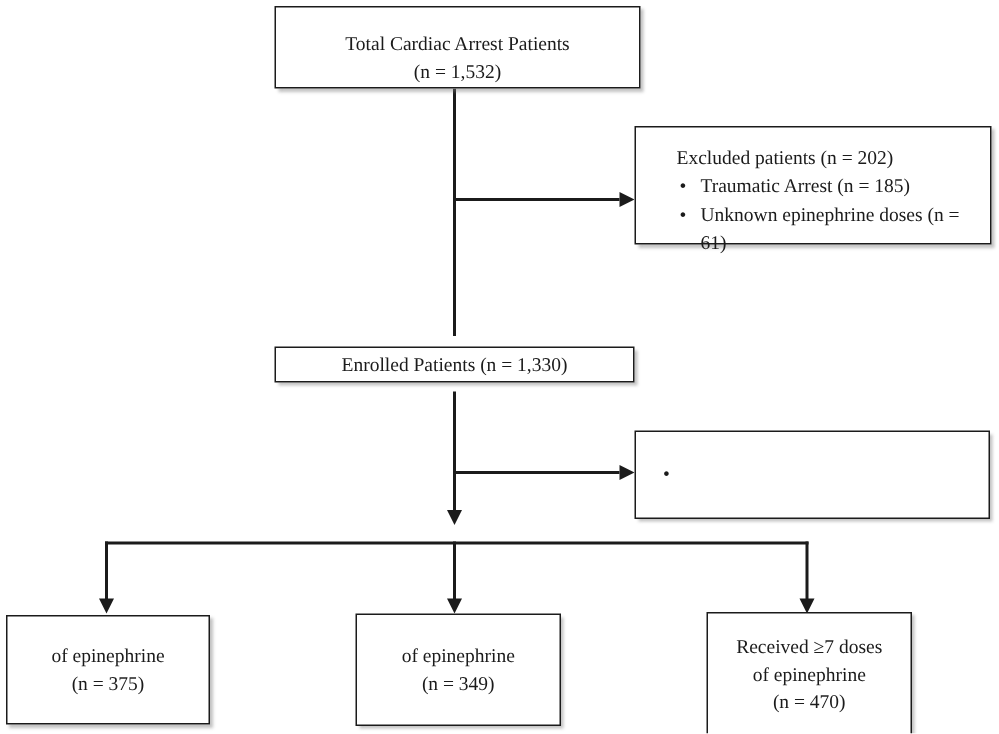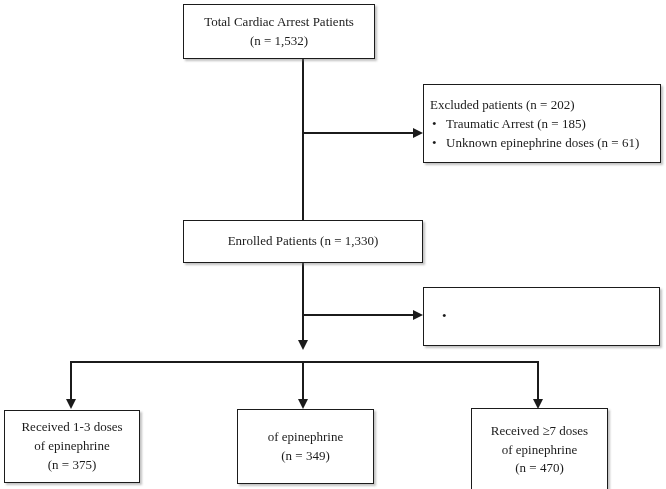--- a/index.html
+++ b/index.html
@@ -27,21 +27,21 @@
   }
   .vline,.hline{position:absolute;background:#1b1b1b;}
   .arr-d{position:absolute;width:0;height:0;
     border-left:5px solid transparent;border-right:5px solid transparent;
     border-top:10px solid #1b1b1b;}
   .arr-r{position:absolute;width:0;height:0;
     border-top:5px solid transparent;border-bottom:5px solid transparent;
     border-left:10px solid #1b1b1b;}
   .bullet-row{display:flex;align-items:flex-start;}
   .bullet-glyph{flex:0 0 14px;text-align:left;}
-  .excluded-pad{padding:11px 6px 8px 6px;}
+  .excluded-pad{padding:11px 6px 8px 27px;}
   .excluded-pad .bullet-row{padding-left:2px;}
   .r0-pad{
     display:flex;flex-direction:column;justify-content:center;
     padding-left:18px;padding-right:4px;
   }
   .r0-indent{margin-left:14px;}
 </style>
 </head>
 <body>
 
@@ -60,49 +60,48 @@
 
   <div class="vline" style="left:70px;top:361px;width:2px;height:39px;"></div>
   <div class="arr-d" style="left:66px;top:399px;"></div>
 
   <div class="vline" style="left:302px;top:361px;width:2px;height:39px;"></div>
   <div class="arr-d" style="left:298px;top:399px;"></div>
 
   <div class="vline" style="left:537px;top:361px;width:2px;height:39px;"></div>
   <div class="arr-d" style="left:533px;top:399px;"></div>
 
-  <div class="box center" style="left:183px;top:4px;width:192px;height:55px;">
+  <div class="box center" style="left:183px;top:4px;width:244px;height:55px;justify-content:flex-end;">
     <div>Total Cardiac Arrest Patients</div>
     <div>(n = 1,532)</div>
   </div>
 
   <div class="box excluded-pad" style="left:423px;top:84px;width:238px;height:79px;">
     <div>Excluded patients (n = 202)</div>
     <div class="bullet-row">
       <span class="bullet-glyph">•</span>
       <span>Traumatic Arrest (n = 185)</span>
     </div>
     <div class="bullet-row">
       <span class="bullet-glyph">•</span>
       <span>Unknown epinephrine doses (n = 61)</span>
     </div>
   </div>
 
-  <div class="box center" style="left:183px;top:220px;width:240px;height:43px;">
+  <div class="box center" style="left:183px;top:231px;width:240px;height:24px;">
     <div>Enrolled Patients (n = 1,330)</div>
   </div>
 
   <div class="box r0-pad" style="left:423px;top:287px;width:237px;height:59px;">
     <div class="bullet-row">
       <span class="bullet-glyph">•</span>
     </div>
   </div>
 
   <div class="box center" style="left:4px;top:410px;width:136px;height:73px;">
-    <div>Received 1-3 doses</div>
     <div>of epinephrine</div>
     <div>(n = 375)</div>
   </div>
 
   <div class="box center" style="left:237px;top:409px;width:137px;height:75px;">
     <div>of epinephrine</div>
     <div>(n = 349)</div>
   </div>
 
   <div class="box center" style="left:471px;top:408px;width:137px;height:84px;">

